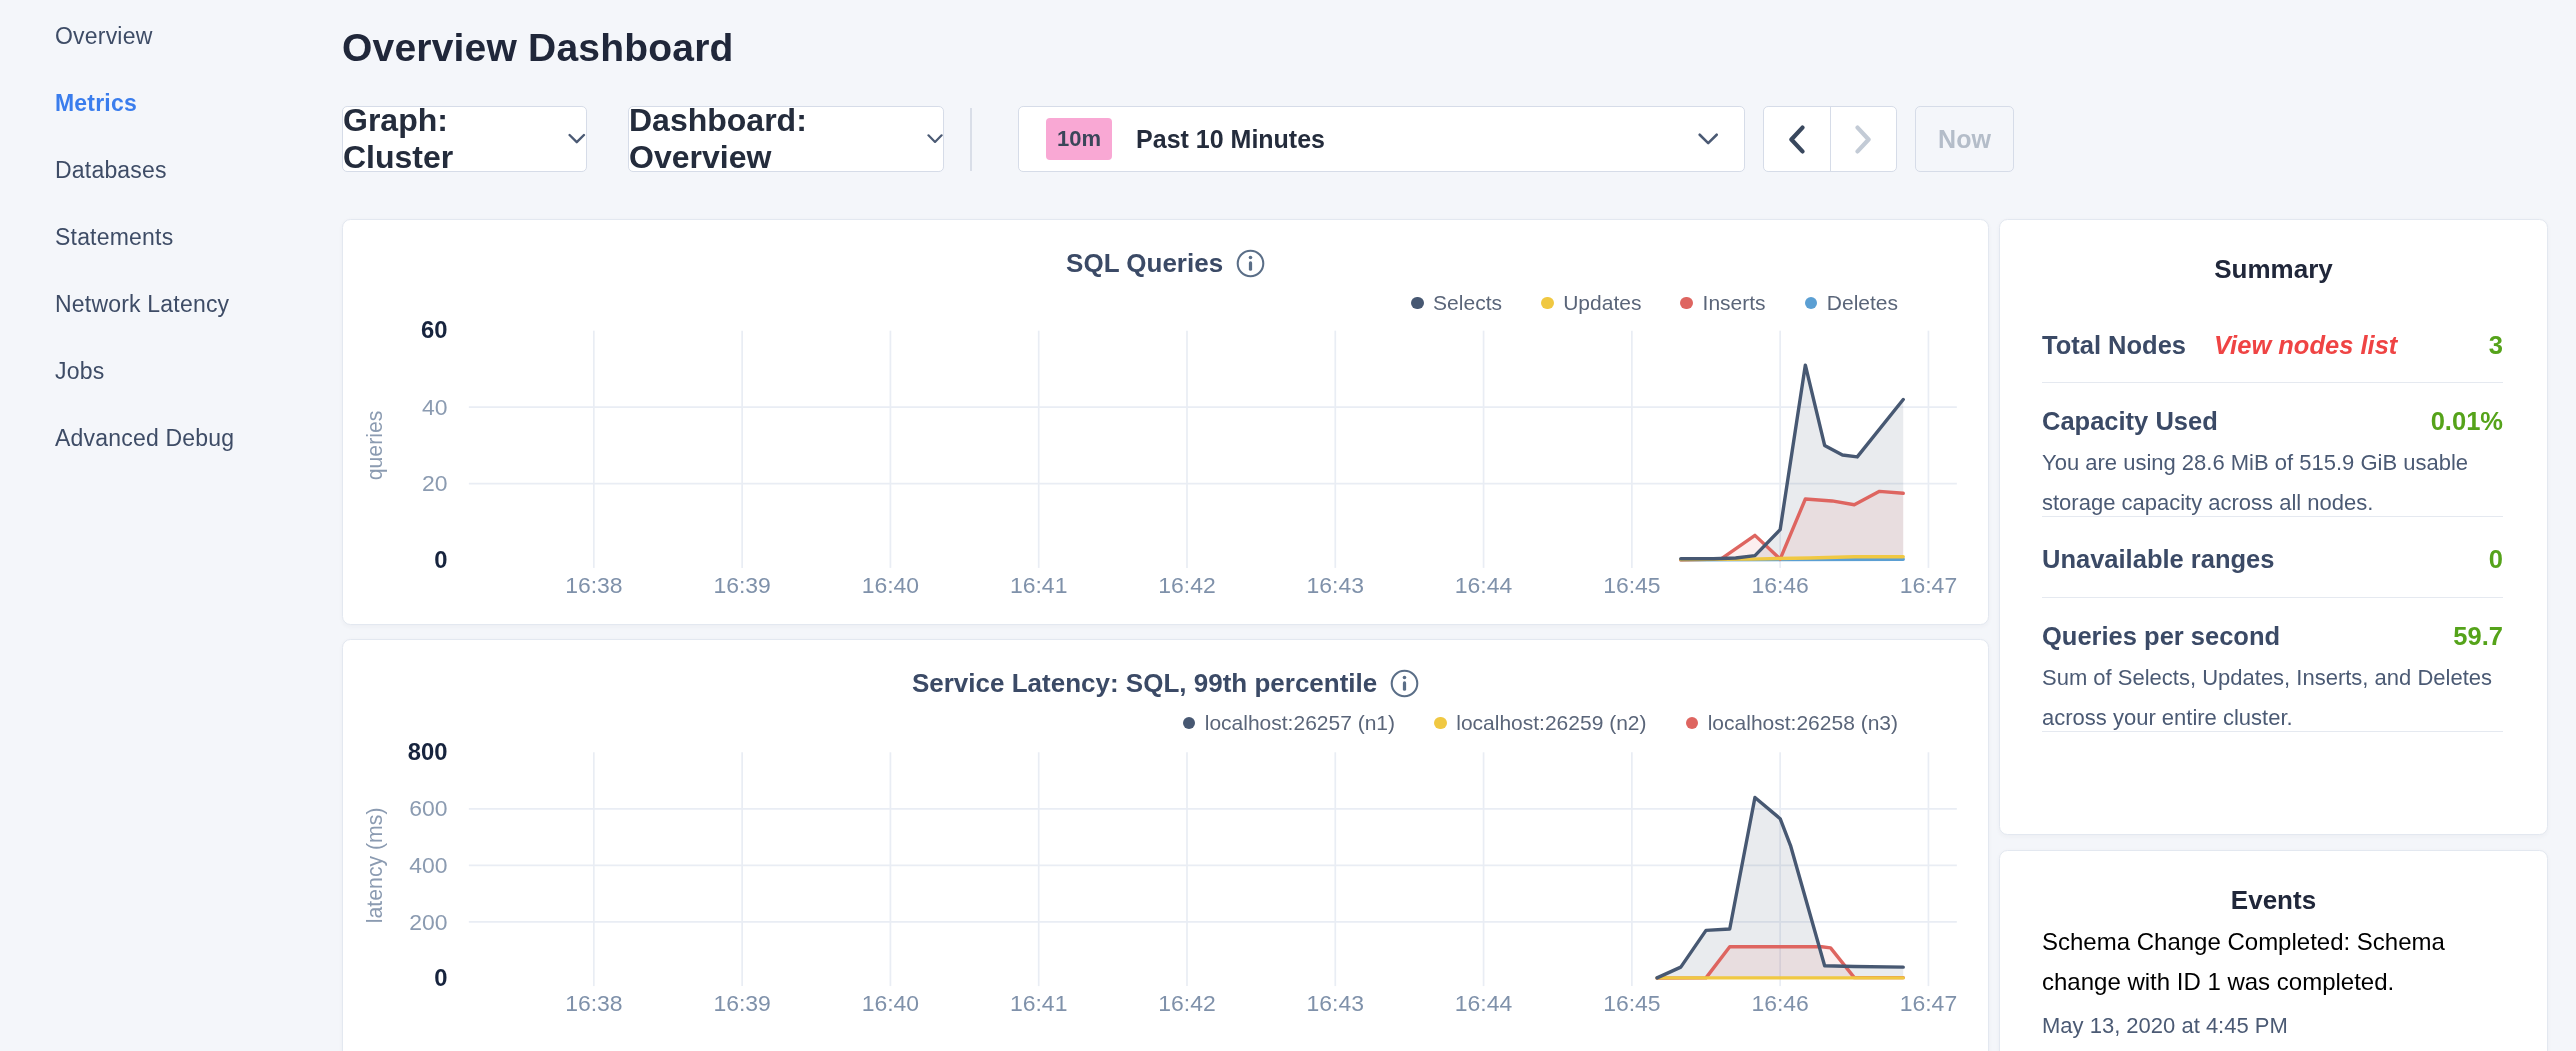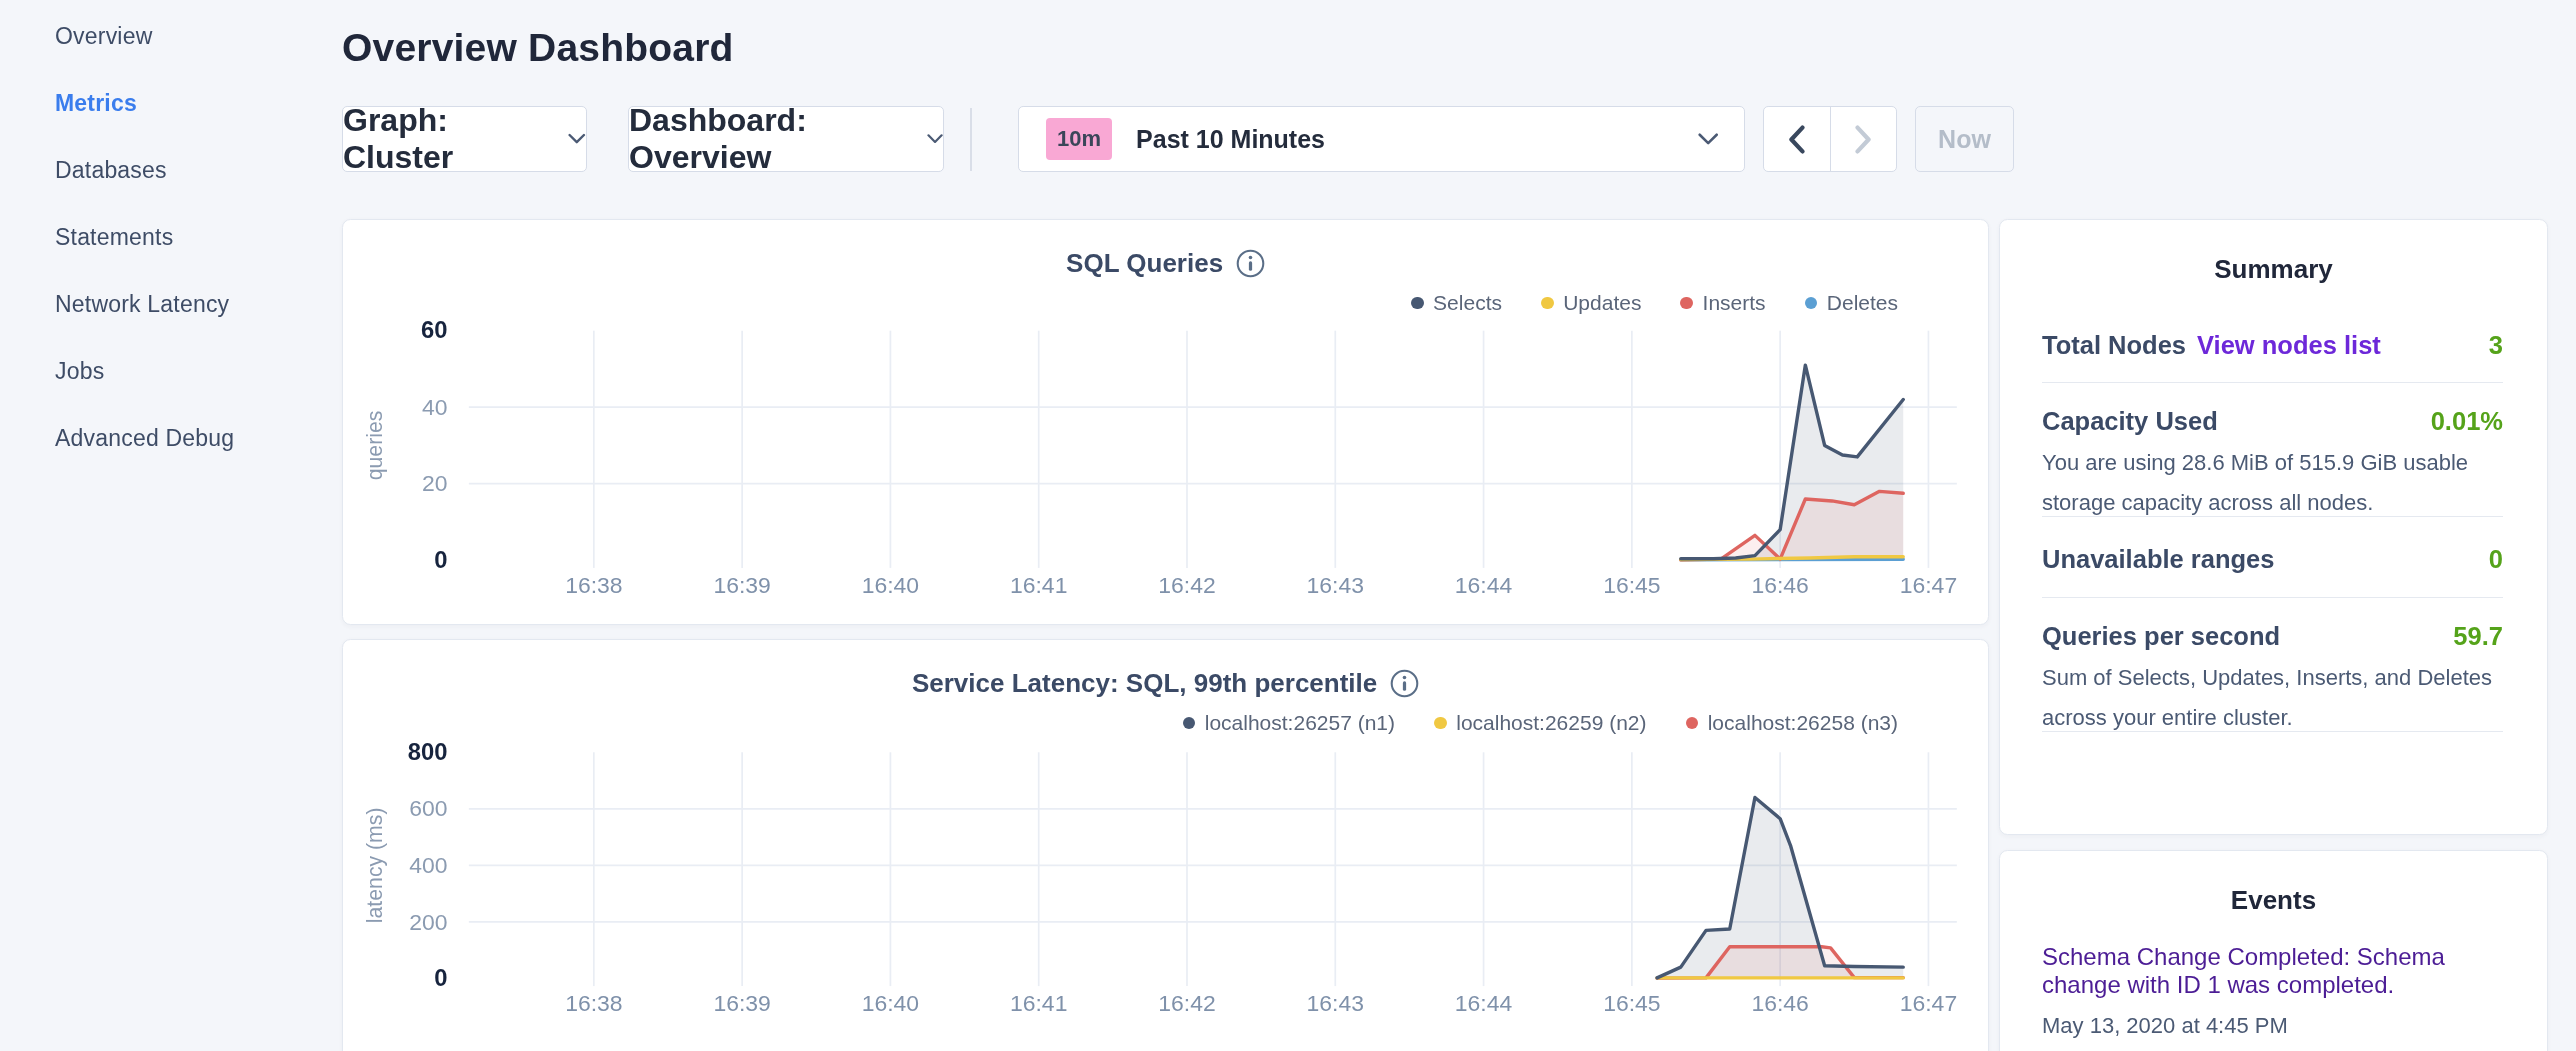--- a/index.html
+++ b/index.html
@@ -50,25 +50,25 @@
   .legend-item { display:flex; align-items:center; gap:9.4px; font-size:21px; color:#5a6579; }
   .legend-dot { width:12.8px; height:12.8px; border-radius:50%; flex:0 0 auto; }
   .chart-svg { position:absolute; left:0; top:0; }
   
   .summary-card { left:1999px; top:219px; width:549px; height:616px; }
   .events-card { left:1999px; top:850px; width:549px; height:357px; }
   .panel-title { position:absolute; top:34px; left:0; width:100%; text-align:center;
     font-size:26px; font-weight:700; color:#20273a; }
   .sum-row { position:absolute; left:42px; right:44px; display:flex; align-items:baseline; }
   .sum-label { font-size:25.5px; font-weight:700; color:#3b4a66; }
-  .sum-link { font-size:25.5px; font-weight:700; color:#6d28d9; margin-left:11px; cursor:pointer; }
+  .sum-link { font-size:25.5px; font-weight:700; color:#ef4444; margin-left:28px; cursor:pointer;font-style:italic; }
   .sum-value { margin-left:auto; font-size:25.5px; font-weight:700; color:#55a31a; }
   .sum-desc { position:absolute; left:42px; width:451px; font-size:22px; color:#4b5a74; line-height:40px; }
   .sum-divider { position:absolute; left:42px; right:44px; height:1.3px; background:#e5e9f0; }
-  .event-text { position:absolute; left:42px; top:92px; width:463px; font-size:24px; color:#4c1d95; line-height:28px; }
+  .event-text { position:absolute; left:42px; top:71px; width:463px; font-size:24px; color:#000000; line-height:40px; }
   .event-time { position:absolute; left:42px; top:162px; font-size:22px; color:#4b5a74; }
   .icon-svg { display:block; }
 </style>
 </head>
 <body>
 
 <div class="screen">
 
   <nav class="sidebar" id="sidebar">
       <div class="sidebar-item">Overview</div>

